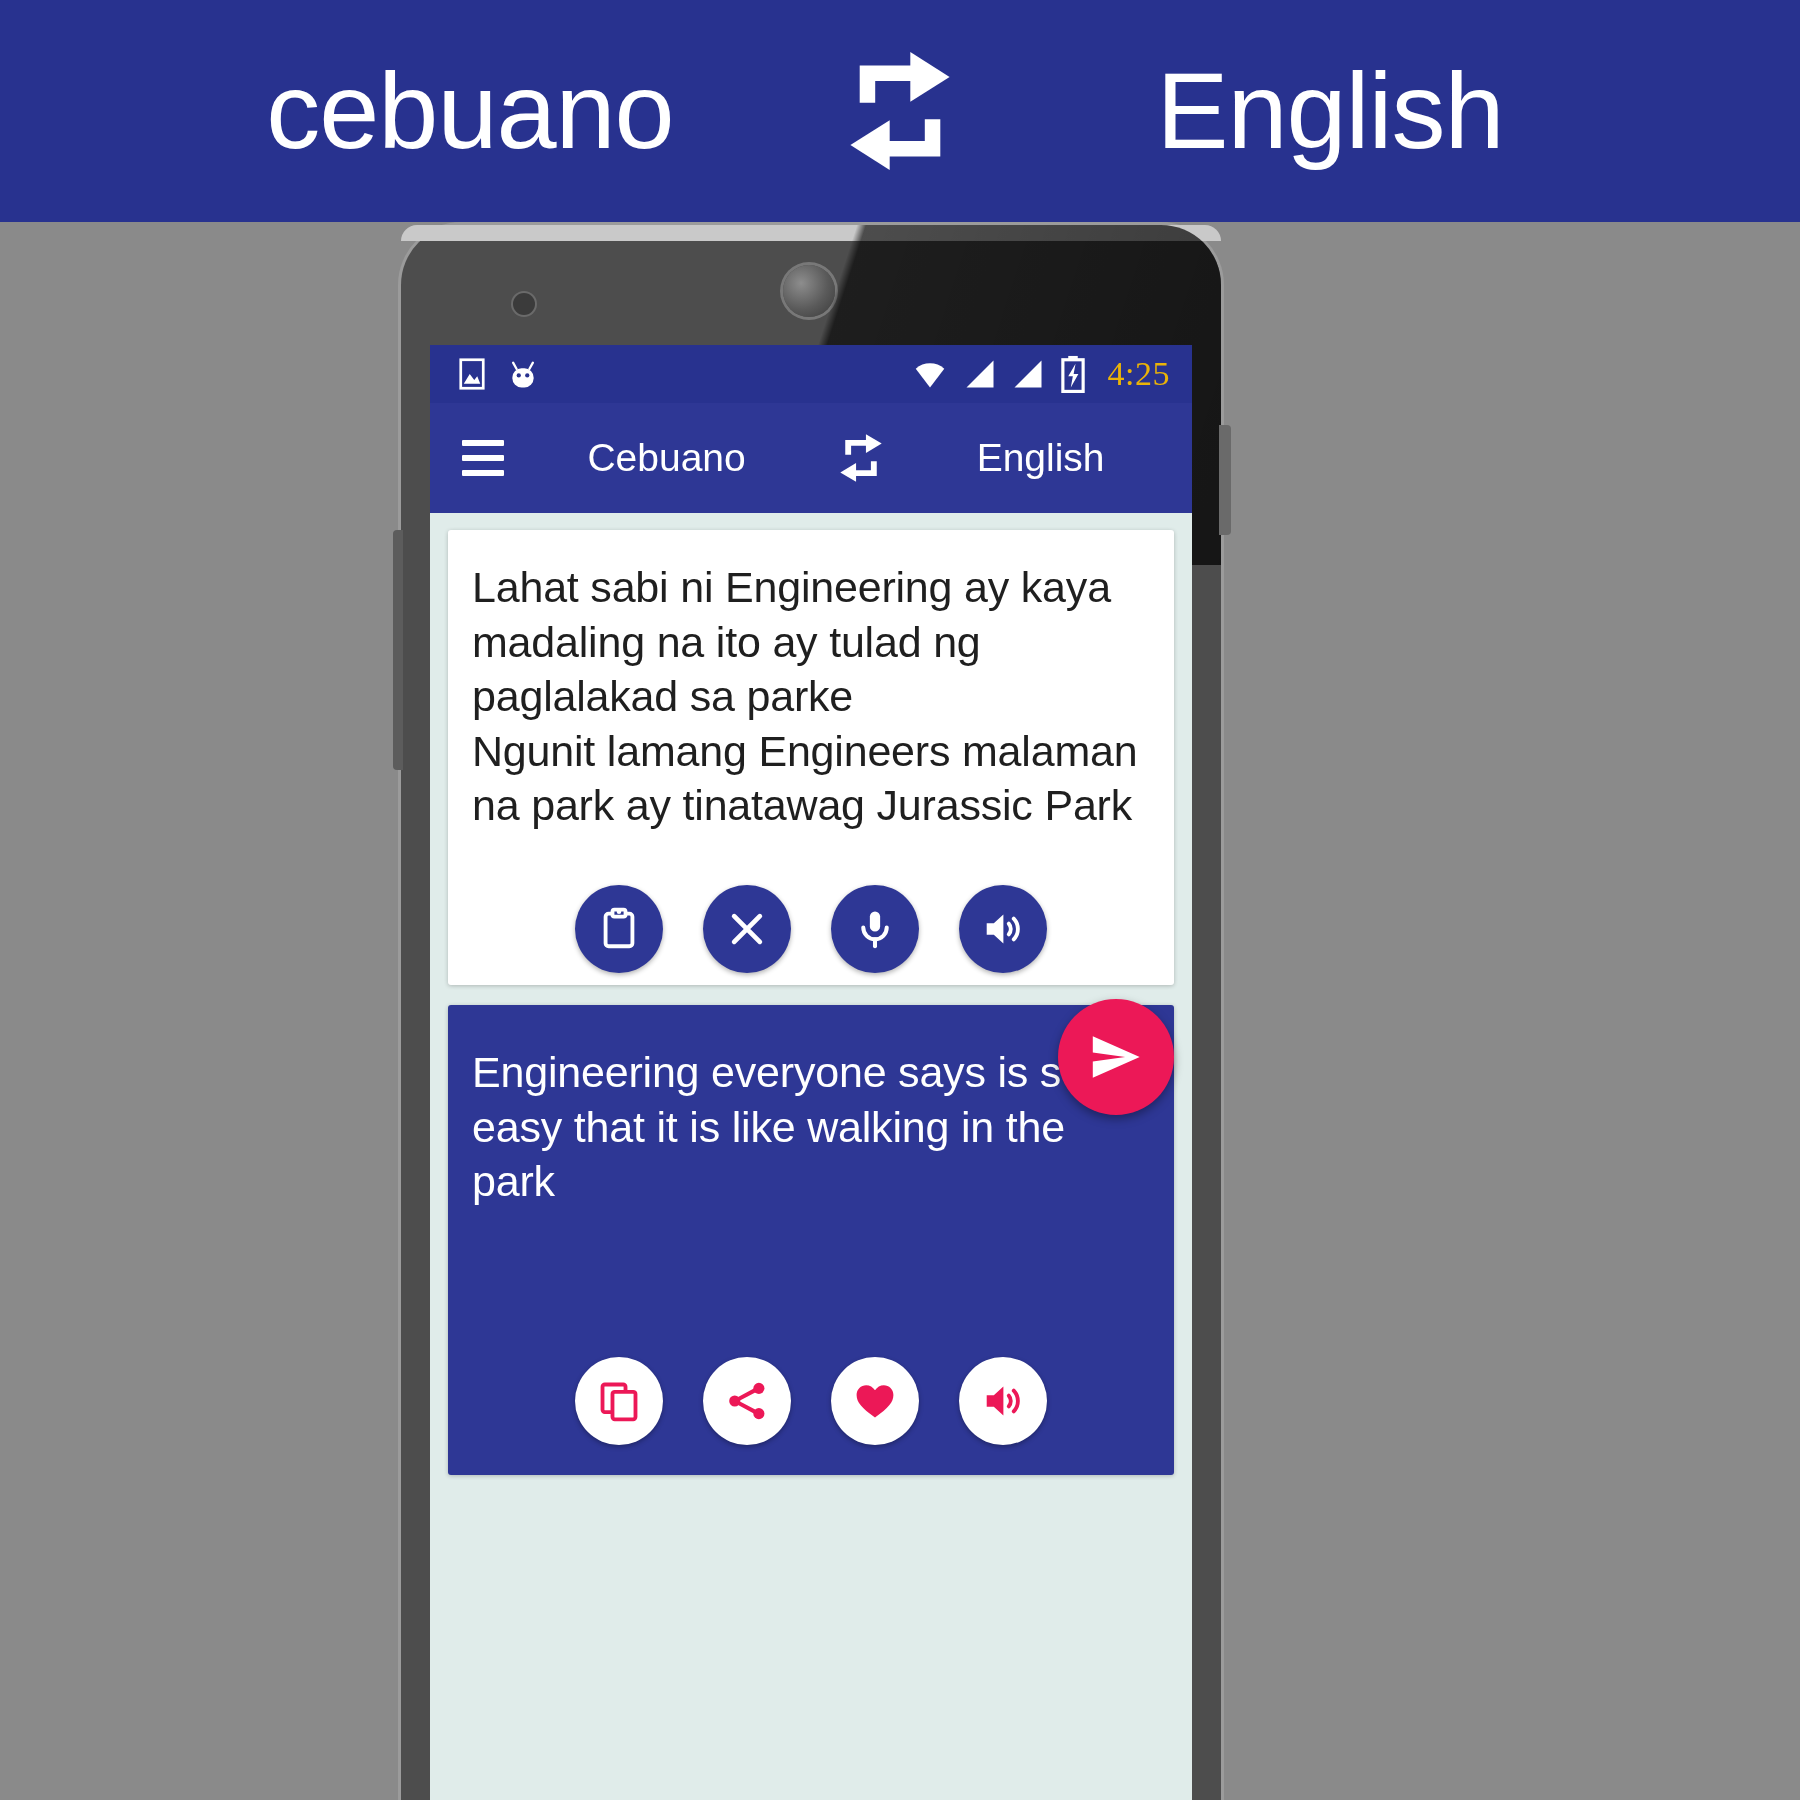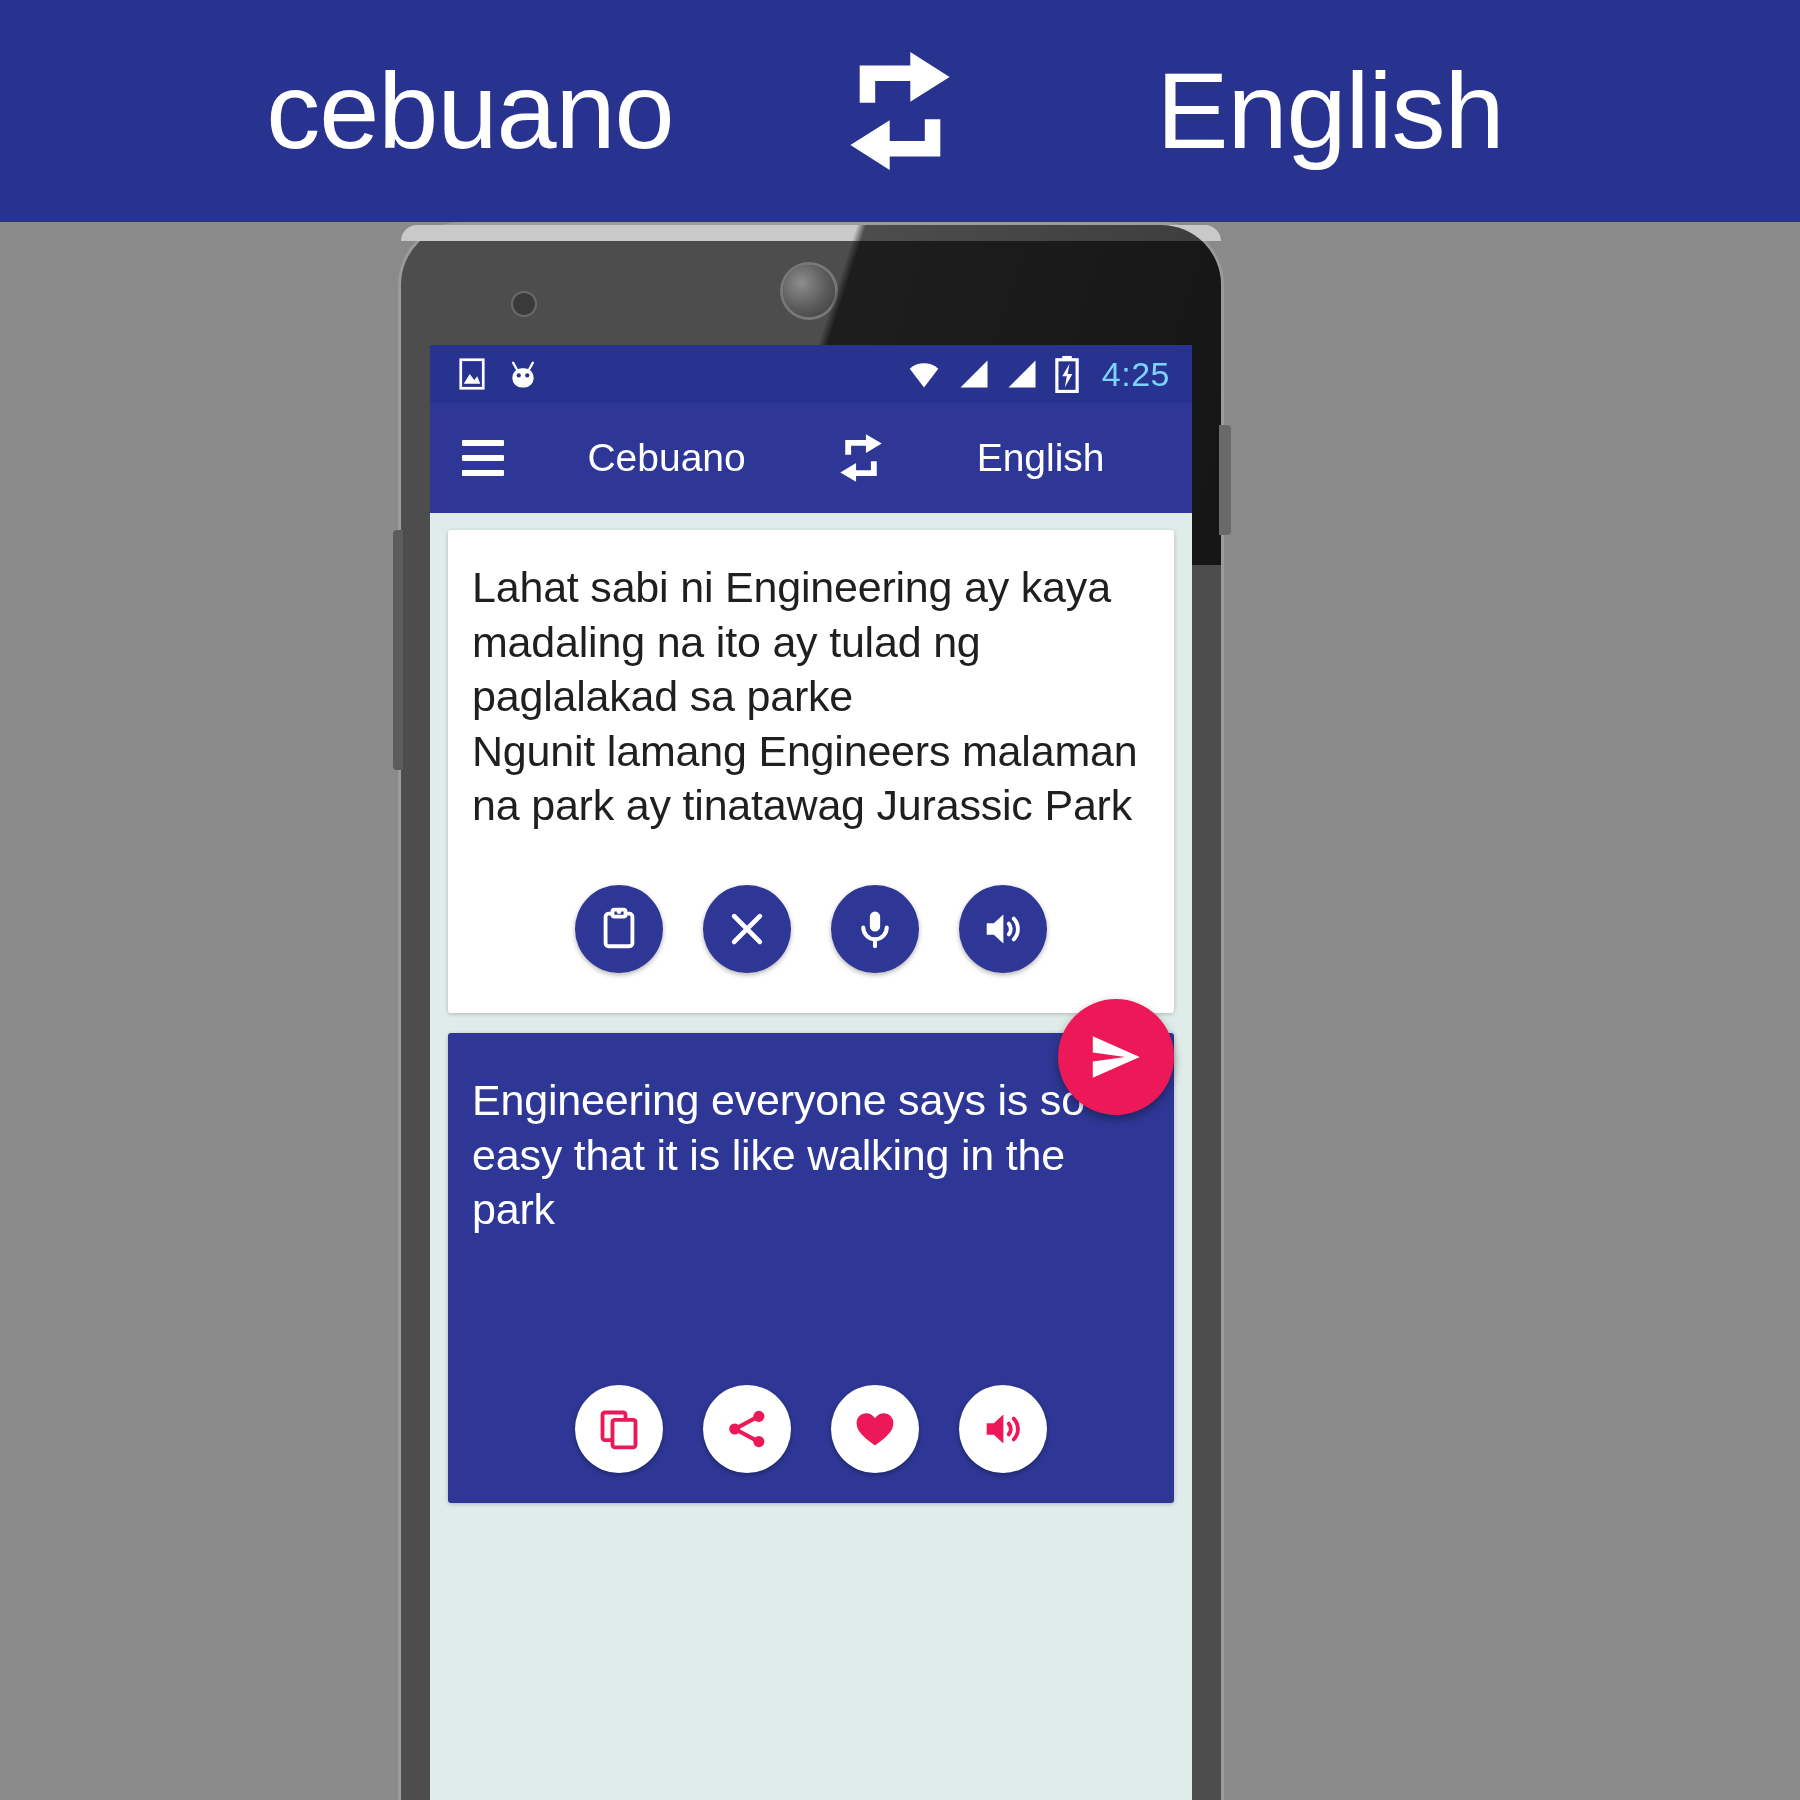--- a/index.html
+++ b/index.html
@@ -82,21 +82,22 @@
   .screen{
     position:absolute;left:37px;top:120px;width:762px;height:1480px;
     background:#e3efec;overflow:hidden;
   }
 
   
   .statusbar{
     height:58px;background:#28328f;
     display:flex;align-items:center;
     padding:0 22px 0 24px;box-sizing:border-box;
-    color:#7dd3fc;
+    color:#eab308;
+    font-family:Liberation Serif, serif;
   }
   .sb-left{display:flex;align-items:center;gap:16px;flex:0 0 auto;}
   .sb-spacer{flex:1 1 auto;}
   .sb-right{display:flex;align-items:center;gap:12px;flex:0 0 auto;}
   .sb-time{font-size:34px;font-weight:400;letter-spacing:.5px;margin-left:8px;}
 
   
   .appbar{
     height:110px;background:#2e3795;
     display:flex;align-items:center;
@@ -121,21 +122,21 @@
     padding:9px;
     box-sizing:border-box;
   }
 
   
   .card-source{
     background:#ffffff;
     margin:8px 9px 0 9px;
     border-radius:3px;
     box-shadow:0 1px 4px rgba(0,0,0,.22);
-    padding:30px 0 40px 0;
+    padding:30px 0 12px 0;
     position:relative;
   }
   .src-text{
     font-size:43px;line-height:1.27;color:#1f1f1f;
     padding:0 22px 0 24px;
     white-space:pre-line;
     font-weight:400;
     letter-spacing:-.2px;
   }
   .src-actions{

